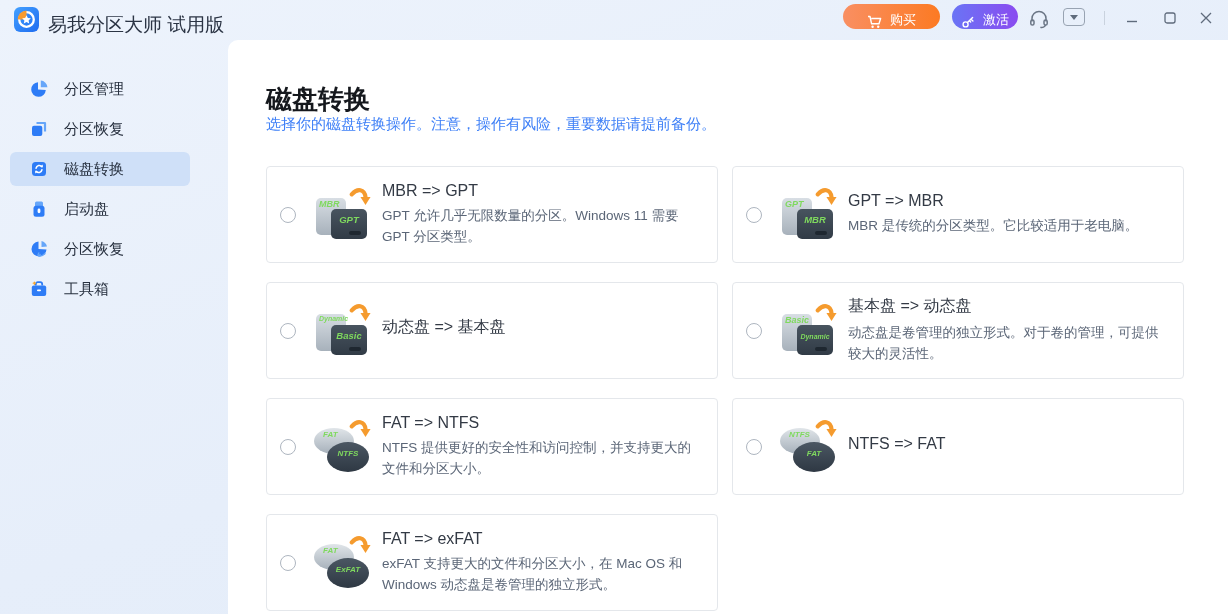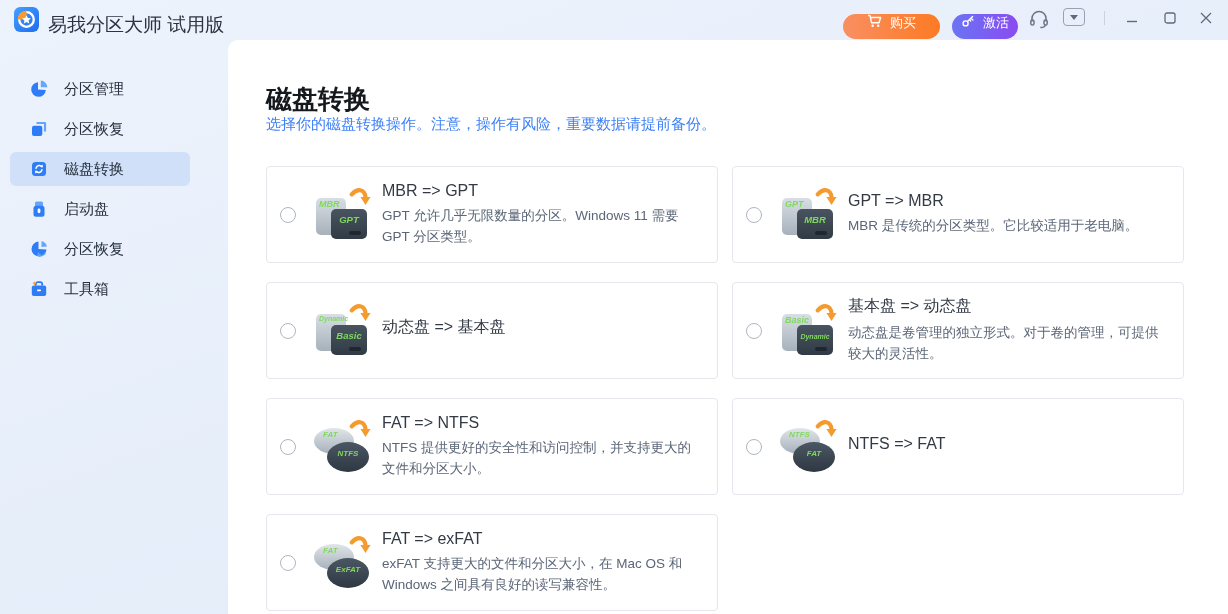--- a/index.html
+++ b/index.html
@@ -8,22 +8,22 @@
     font-family:"Liberation Sans","DejaVu Sans",sans-serif;
     background:linear-gradient(160deg,#edf3fc 0%,#e6eefa 55%,#e3ecf8 100%);
     position:relative; color:#27303f;
   }
 
   
   #titlebar { position:absolute; left:0; top:0; width:100%; height:40px; }
   .app-logo { position:absolute; left:14px; top:7px; width:25px; height:25px; }
   .window-title { position:absolute; left:48px; top:12px; font-size:19px; color:#2b3444; }
 
-  .pill-btn { position:absolute; top:14px; height:25px; border-radius:13px; display:flex;
-    align-items:flex-start; justify-content:center; gap:8px; color:#fff; font-size:13px; cursor:pointer; }
+  .pill-btn { position:absolute; top:4px; height:25px; border-radius:13px; display:flex;
+    align-items:flex-end; justify-content:center; gap:8px; color:#fff; font-size:13px; cursor:pointer; }
   .btn-buy { left:843px; width:97px; background:linear-gradient(90deg,#f98f62,#fc7a23); }
   .btn-activate { left:952px; width:66px; background:linear-gradient(90deg,#6a74f5,#8a4bf0); }
 
   .tb-icon { position:absolute; top:7px; cursor:pointer; }
   .icon-headset { left:1027px; }
   .btn-dropdown { position:absolute; left:1063px; top:8px; width:22px; height:18px;
     border:1px solid #98a3b2; border-radius:4px; display:flex; align-items:center;
     justify-content:center; cursor:pointer; }
   .caret-down { width:0; height:0; border-left:4px solid transparent; border-right:4px solid transparent;
     border-top:5px solid #5f6b7c; }
@@ -317,18 +317,18 @@
             <span class="lbl-from">FAT</span>
           </div>
         <div class="p-front"><span class="lbl-to">ExFAT</span></div>
         <svg class="conv-arrow" width="22" height="22" viewBox="0 0 24 24">
           <path d="M3 8 C9 1,17 2,18 11" stroke="#f59b2e" stroke-width="4.5" fill="none" stroke-linecap="round"></path>
           <path d="M12.5 11 h11 l-5.5 8.5 Z" fill="#f59b2e"></path>
         </svg>
       </div>
       <div class="card-text">
         <div class="card-title">FAT =&gt; exFAT</div>
-        <div class="card-desc">exFAT 支持更大的文件和分区大小，在 Mac OS 和 Windows 之间具有良好的读写兼容性。</div>
+        <div class="card-desc">exFAT 支持更大的文件和分区大小，在 Mac OS 和 Windows 动态盘是卷管理的独立形式。</div>
       </div>
     </div>
 
   </div>
 </div>
 
 </body></html>

